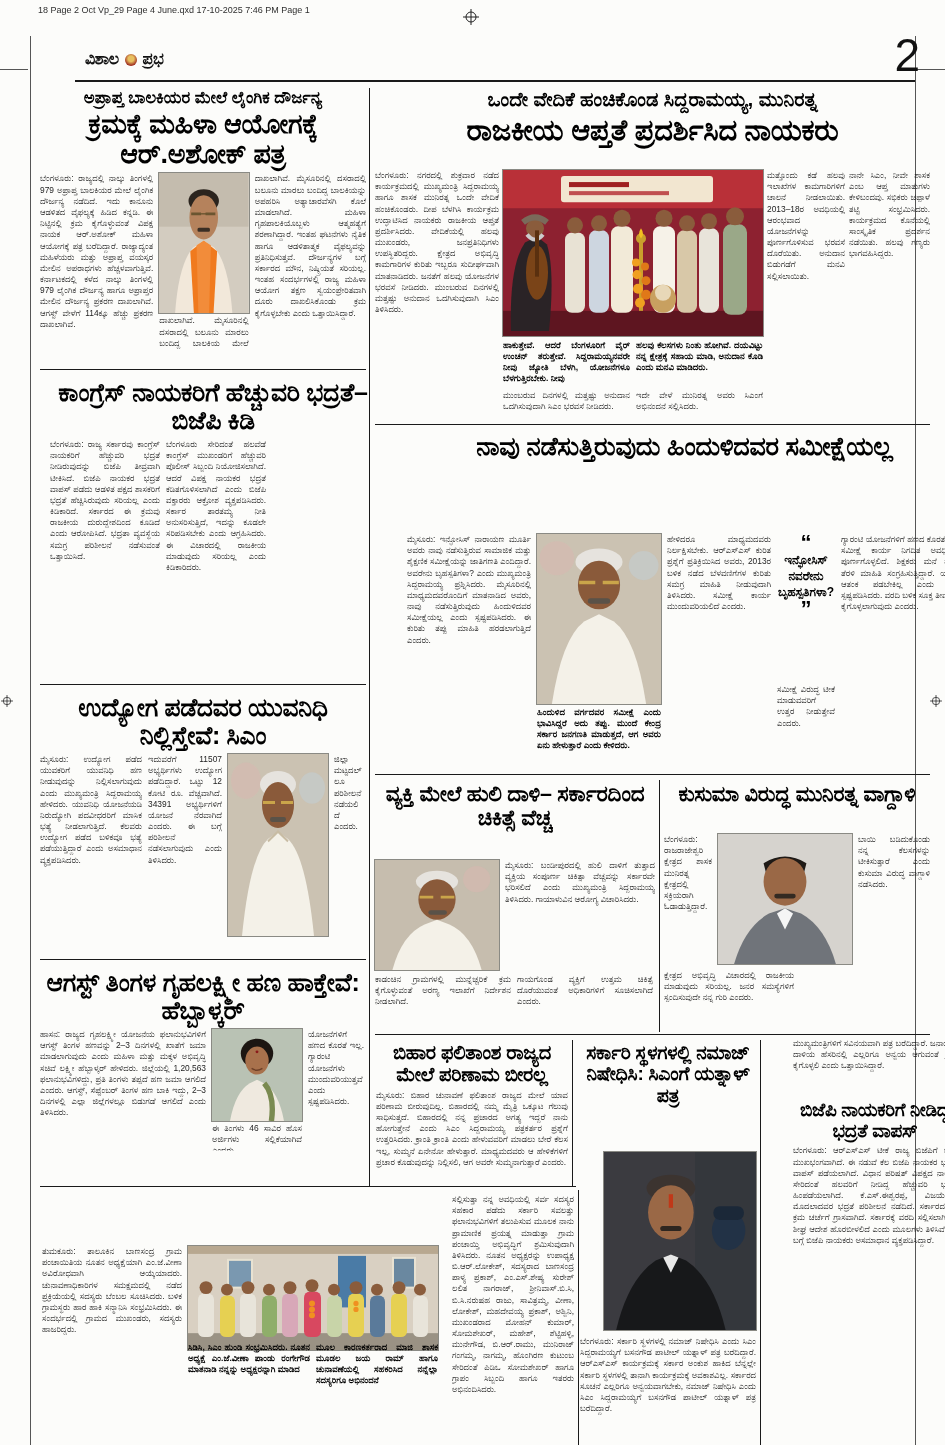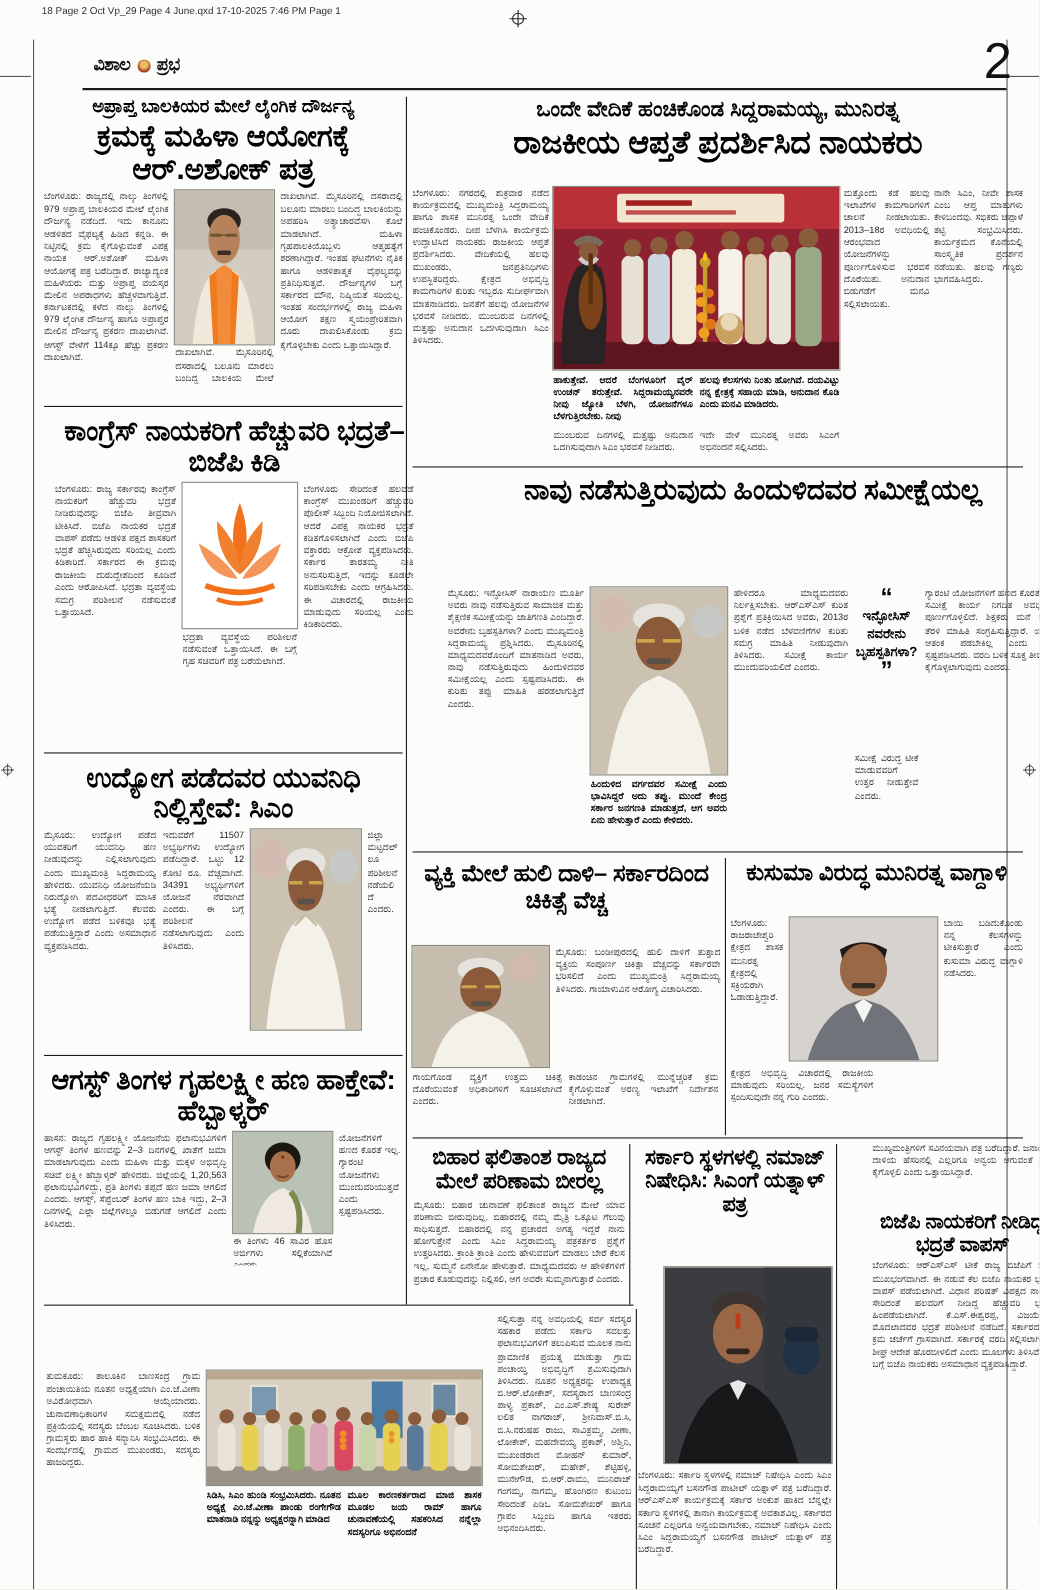--- a/index.html
+++ b/index.html
@@ -82,35 +82,20 @@
       <div class="bcol" style="width:112px;height:176px">ದಾಖಲಾಗಿವೆ. ಮೈಸೂರಿನಲ್ಲಿ ದಸರಾದಲ್ಲಿ ಬಲೂನು ಮಾರಲು ಬಂದಿದ್ದ ಬಾಲಕಿಯನ್ನು ಅಪಹರಿಸಿ ಅತ್ಯಾಚಾರವೆಸಗಿ ಕೊಲೆ ಮಾಡಲಾಗಿದೆ. ಮಹಿಳಾ ಗೃಹಪಾಲಕಿಯೊಬ್ಬಳು ಆತ್ಮಹತ್ಯೆಗೆ ಶರಣಾಗಿದ್ದಾರೆ. ಇಂತಹ ಘಟನೆಗಳು ನೈತಿಕ ಹಾಗೂ ಆಡಳಿತಾತ್ಮಕ ವೈಫಲ್ಯವನ್ನು ಪ್ರತಿನಿಧಿಸುತ್ತವೆ. ದೌರ್ಜನ್ಯಗಳ ಬಗ್ಗೆ ಸರ್ಕಾರದ ಮೌನ, ನಿಷ್ಕ್ರಿಯತೆ ಸರಿಯಲ್ಲ. ಇಂತಹ ಸಂದರ್ಭಗಳಲ್ಲಿ ರಾಜ್ಯ ಮಹಿಳಾ ಆಯೋಗ ತಕ್ಷಣ ಸ್ವಯಂಪ್ರೇರಿತವಾಗಿ ದೂರು ದಾಖಲಿಸಿಕೊಂಡು ಕ್ರಮ ಕೈಗೊಳ್ಳಬೇಕು ಎಂದು ಒತ್ತಾಯಿಸಿದ್ದಾರೆ.</div>
     </div>
   </section>
 
   <div class="rule" style="left:40px;top:369px;width:326px;height:1px"></div>
 
   <section class="art" style="left:50px;top:376px;width:326px;">
     <h1 class="hl" style="font-size:25px">ಕಾಂಗ್ರೆಸ್ ನಾಯಕರಿಗೆ ಹೆಚ್ಚುವರಿ ಭದ್ರತೆ– ಬಿಜೆಪಿ ಕಿಡಿ</h1>
     <div class="cols" style="margin-top:5px">
       <div class="bcol" style="width:110px;height:226px">ಬೆಂಗಳೂರು: ರಾಜ್ಯ ಸರ್ಕಾರವು ಕಾಂಗ್ರೆಸ್ ನಾಯಕರಿಗೆ ಹೆಚ್ಚುವರಿ ಭದ್ರತೆ ನೀಡಿರುವುದನ್ನು ಬಿಜೆಪಿ ತೀವ್ರವಾಗಿ ಟೀಕಿಸಿದೆ. ಬಿಜೆಪಿ ನಾಯಕರ ಭದ್ರತೆ ವಾಪಸ್ ಪಡೆದು ಆಡಳಿತ ಪಕ್ಷದ ಶಾಸಕರಿಗೆ ಭದ್ರತೆ ಹೆಚ್ಚಿಸಿರುವುದು ಸರಿಯಲ್ಲ ಎಂದು ಕಿಡಿಕಾರಿದೆ. ಸರ್ಕಾರದ ಈ ಕ್ರಮವು ರಾಜಕೀಯ ದುರುದ್ದೇಶದಿಂದ ಕೂಡಿದೆ ಎಂದು ಆರೋಪಿಸಿದೆ. ಭದ್ರತಾ ವ್ಯವಸ್ಥೆಯ ಸಮಗ್ರ ಪರಿಶೀಲನೆ ನಡೆಸುವಂತೆ ಒತ್ತಾಯಿಸಿದೆ.</div>
-      <div style="width:104px">
-        <div class="photo" style="height:132px;background:#fff">
-          <svg viewBox="0 0 100 130" preserveAspectRatio="none">
-            <rect width="100" height="130" fill="#ffffff"></rect>
-            <path d="M50 18 Q62 50 50 80 Q38 50 50 18 Z" fill="#f4711c"></path>
-            <path d="M30 34 Q52 58 50 82 Q30 66 30 34 Z" fill="#f07f2e"></path>
-            <path d="M70 34 Q48 58 50 82 Q70 66 70 34 Z" fill="#f07f2e"></path>
-            <path d="M14 54 Q40 70 48 86 Q22 84 14 54 Z" fill="#f4965a"></path>
-            <path d="M86 54 Q60 70 52 86 Q78 84 86 54 Z" fill="#f4965a"></path>
-            <path d="M20 92 Q50 104 80 92" stroke="#f4711c" stroke-width="5" fill="none"></path>
-            <path d="M30 104 Q50 112 70 104" stroke="#f4711c" stroke-width="4" fill="none"></path>
-          </svg>
-        </div>
-        <div class="bcol" style="height:90px;margin-top:3px">ಭದ್ರತಾ ವ್ಯವಸ್ಥೆಯ ಪರಿಶೀಲನೆ ನಡೆಸುವಂತೆ ಒತ್ತಾಯಿಸಿದೆ. ಈ ಬಗ್ಗೆ ಗೃಹ ಸಚಿವರಿಗೆ ಪತ್ರ ಬರೆಯಲಾಗಿದೆ.</div>
-      </div>
       <div class="bcol" style="width:100px;height:226px">ಬೆಂಗಳೂರು ಸೇರಿದಂತೆ ಹಲವೆಡೆ ಕಾಂಗ್ರೆಸ್ ಮುಖಂಡರಿಗೆ ಹೆಚ್ಚುವರಿ ಪೊಲೀಸ್ ಸಿಬ್ಬಂದಿ ನಿಯೋಜಿಸಲಾಗಿದೆ. ಆದರೆ ವಿಪಕ್ಷ ನಾಯಕರ ಭದ್ರತೆ ಕಡಿತಗೊಳಿಸಲಾಗಿದೆ ಎಂದು ಬಿಜೆಪಿ ವಕ್ತಾರರು ಆಕ್ರೋಶ ವ್ಯಕ್ತಪಡಿಸಿದರು. ಸರ್ಕಾರ ತಾರತಮ್ಯ ನೀತಿ ಅನುಸರಿಸುತ್ತಿದೆ, ಇದನ್ನು ಕೂಡಲೇ ಸರಿಪಡಿಸಬೇಕು ಎಂದು ಆಗ್ರಹಿಸಿದರು. ಈ ವಿಚಾರದಲ್ಲಿ ರಾಜಕೀಯ ಮಾಡುವುದು ಸರಿಯಲ್ಲ ಎಂದು ಕಿಡಿಕಾರಿದರು.</div>
     </div>
   </section>
 
   <div class="rule" style="left:40px;top:684px;width:326px;height:1px"></div>
 
   <section class="art" style="left:40px;top:691px;width:326px;">
     <h1 class="hl" style="font-size:25px">ಉದ್ಯೋಗ ಪಡೆದವರ ಯುವನಿಧಿ ನಿಲ್ಲಿಸ್ತೇವೆ: ಸಿಎಂ</h1>
     <div class="cols" style="margin-top:5px">
       <div class="bcol" style="width:102px;height:184px">ಮೈಸೂರು: ಉದ್ಯೋಗ ಪಡೆದ ಯುವಕರಿಗೆ ಯುವನಿಧಿ ಹಣ ನೀಡುವುದನ್ನು ನಿಲ್ಲಿಸಲಾಗುವುದು ಎಂದು ಮುಖ್ಯಮಂತ್ರಿ ಸಿದ್ದರಾಮಯ್ಯ ಹೇಳಿದರು. ಯುವನಿಧಿ ಯೋಜನೆಯಡಿ ನಿರುದ್ಯೋಗಿ ಪದವೀಧರರಿಗೆ ಮಾಸಿಕ ಭತ್ಯೆ ನೀಡಲಾಗುತ್ತಿದೆ. ಕೆಲವರು ಉದ್ಯೋಗ ಪಡೆದ ಬಳಿಕವೂ ಭತ್ಯೆ ಪಡೆಯುತ್ತಿದ್ದಾರೆ ಎಂದು ಅಸಮಾಧಾನ ವ್ಯಕ್ತಪಡಿಸಿದರು.</div>
@@ -193,21 +178,21 @@
             <circle cx="168" cy="64" r="2.6" fill="#f09020"></circle>
           <rect x="182" y="50" width="15" height="42" rx="6" fill="#5a7a9a"></rect>
             <circle cx="189" cy="44" r="6" fill="#8a5c3c"></circle>
           <rect x="203" y="48" width="16" height="44" rx="6" fill="#e6d052"></rect>
             <circle cx="211" cy="42" r="6.5" fill="#8a5c3c"></circle>
           <rect x="225" y="50" width="15" height="42" rx="6" fill="#e8e4da"></rect>
             <circle cx="232" cy="44" r="6" fill="#8a5c3c"></circle>
         </g>
       </svg>
     </div>
-    <div class="cols" style="position:absolute;left:148px;top:164px;width:250px;height:88px">
+    <div class="cols" style="position:absolute;left:148px;top:152px;width:250px;height:88px">
       <div class="cap" style="width:122px;height:88px">ಸಿಡಿಸಿ, ಸಿಎಂ ಹುಂಡಿ ಸಂಭ್ರಮಿಸಿದರು. ನೂತನ ಅಧ್ಯಕ್ಷೆ ಎಂ.ಜೆ.ವೀಣಾ ಪಾಂಡು ರಂಗೇಗೌಡ ಮಾತನಾಡಿ ನನ್ನನ್ನು ಅಧ್ಯಕ್ಷರನ್ನಾಗಿ ಮಾಡಿದ</div>
       <div class="cap" style="width:122px;height:88px">ಮೂಲ ಕಾರಣಕರ್ತರಾದ ಮಾಜಿ ಶಾಸಕ ಮೂಡಲ ಜಯ ರಾಮ್ ಹಾಗೂ ಚುನಾವಣೆಯಲ್ಲಿ ಸಹಕರಿಸಿದ ನನ್ನೆಲ್ಲಾ ಸದಸ್ಯರಿಗೂ ಅಭಿನಂದನೆ</div>
     </div>
   </section>
 
   <div class="rule" style="left:369px;top:88px;width:1px;height:1098px"></div>
 
   <section class="art" style="left:375px;top:88px;width:555px;height:334px;">
     <div class="kicker" style="font-size:19.5px">ಒಂದೇ ವೇದಿಕೆ ಹಂಚಿಕೊಂಡ ಸಿದ್ದರಾಮಯ್ಯ, ಮುನಿರತ್ನ</div>
     <h1 class="hl" style="font-size:29px;margin-top:3px">ರಾಜಕೀಯ ಆಪ್ತತೆ ಪ್ರದರ್ಶಿಸಿದ ನಾಯಕರು</h1>
@@ -316,22 +301,22 @@
           <circle cx="82" cy="16" r="11" fill="#d9b8b0" opacity="0.5"></circle>
         <ellipse cx="50" cy="18" rx="17" ry="9" fill="#e6e3de"></ellipse>
         <ellipse cx="50" cy="33" rx="15" ry="17" fill="#8a5a3a"></ellipse>
         <path d="M36 31 h11 m6 0 h11" stroke="#caa54a" stroke-width="2.4" fill="none"></path>
         <rect x="43" y="42" width="15" height="3.8" rx="1.9" fill="#5a5248"></rect>
         <path d="M14 92 Q22 62 40 54 L50 50 L60 54 Q78 62 86 92 Z" fill="#f4f1e8"></path>
       </svg>
     </div>
     <div class="bcol" style="position:absolute;left:130px;top:80px;width:150px;height:110px">ಮೈಸೂರು: ಬಂಡೀಪುರದಲ್ಲಿ ಹುಲಿ ದಾಳಿಗೆ ತುತ್ತಾದ ವ್ಯಕ್ತಿಯ ಸಂಪೂರ್ಣ ಚಿಕಿತ್ಸಾ ವೆಚ್ಚವನ್ನು ಸರ್ಕಾರವೇ ಭರಿಸಲಿದೆ ಎಂದು ಮುಖ್ಯಮಂತ್ರಿ ಸಿದ್ದರಾಮಯ್ಯ ತಿಳಿಸಿದರು. ಗಾಯಾಳುವಿನ ಆರೋಗ್ಯ ವಿಚಾರಿಸಿದರು.</div>
     <div class="cols" style="position:absolute;left:0;top:194px;width:280px;height:56px">
+      <div class="bcol" style="width:136px;height:56px">ಕಾಡಂಚಿನ ಗ್ರಾಮಗಳಲ್ಲಿ ಮುನ್ನೆಚ್ಚರಿಕೆ ಕ್ರಮ ಕೈಗೊಳ್ಳುವಂತೆ ಅರಣ್ಯ ಇಲಾಖೆಗೆ ನಿರ್ದೇಶನ ನೀಡಲಾಗಿದೆ.</div>
       <div class="bcol" style="width:136px;height:56px">ಗಾಯಗೊಂಡ ವ್ಯಕ್ತಿಗೆ ಉತ್ತಮ ಚಿಕಿತ್ಸೆ ದೊರೆಯುವಂತೆ ಅಧಿಕಾರಿಗಳಿಗೆ ಸೂಚಿಸಲಾಗಿದೆ ಎಂದರು.</div>
-      <div class="bcol" style="width:136px;height:56px">ಕಾಡಂಚಿನ ಗ್ರಾಮಗಳಲ್ಲಿ ಮುನ್ನೆಚ್ಚರಿಕೆ ಕ್ರಮ ಕೈಗೊಳ್ಳುವಂತೆ ಅರಣ್ಯ ಇಲಾಖೆಗೆ ನಿರ್ದೇಶನ ನೀಡಲಾಗಿದೆ.</div>
     </div>
   </section>
 
   <div class="rule" style="left:659px;top:780px;width:1px;height:252px"></div>
 
   <section class="art" style="left:664px;top:780px;width:266px;height:252px;">
     <h1 class="hl" style="font-size:21px">ಕುಸುಮಾ ವಿರುದ್ಧ ಮುನಿರತ್ನ ವಾಗ್ದಾಳಿ</h1>
     <div class="cols" style="position:absolute;left:0;top:54px;width:266px;height:132px">
       <div class="bcol" style="width:48px;height:132px">ಬೆಂಗಳೂರು: ರಾಜರಾಜೇಶ್ವರಿ ಕ್ಷೇತ್ರದ ಶಾಸಕ ಮುನಿರತ್ನ ಕ್ಷೇತ್ರದಲ್ಲಿ ಸಕ್ರಿಯರಾಗಿ ಓಡಾಡುತ್ತಿದ್ದಾರೆ.</div>
       <div class="photo" style="width:134px;height:130px">

